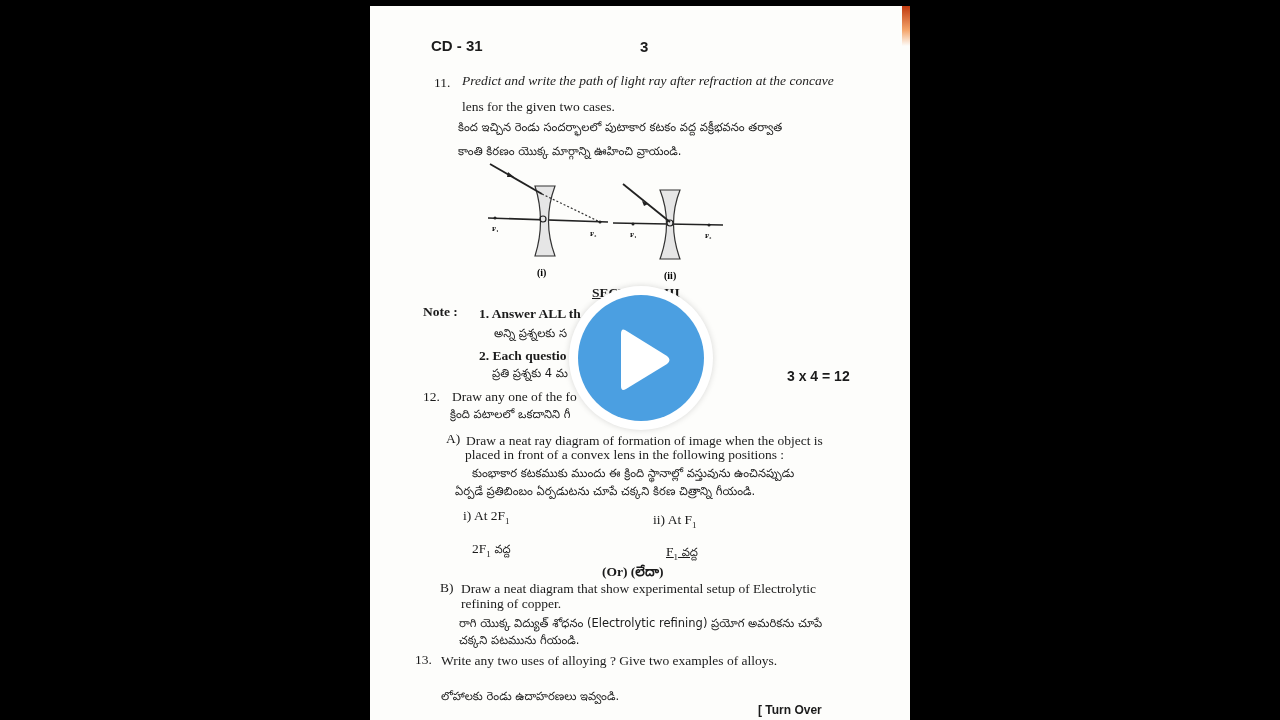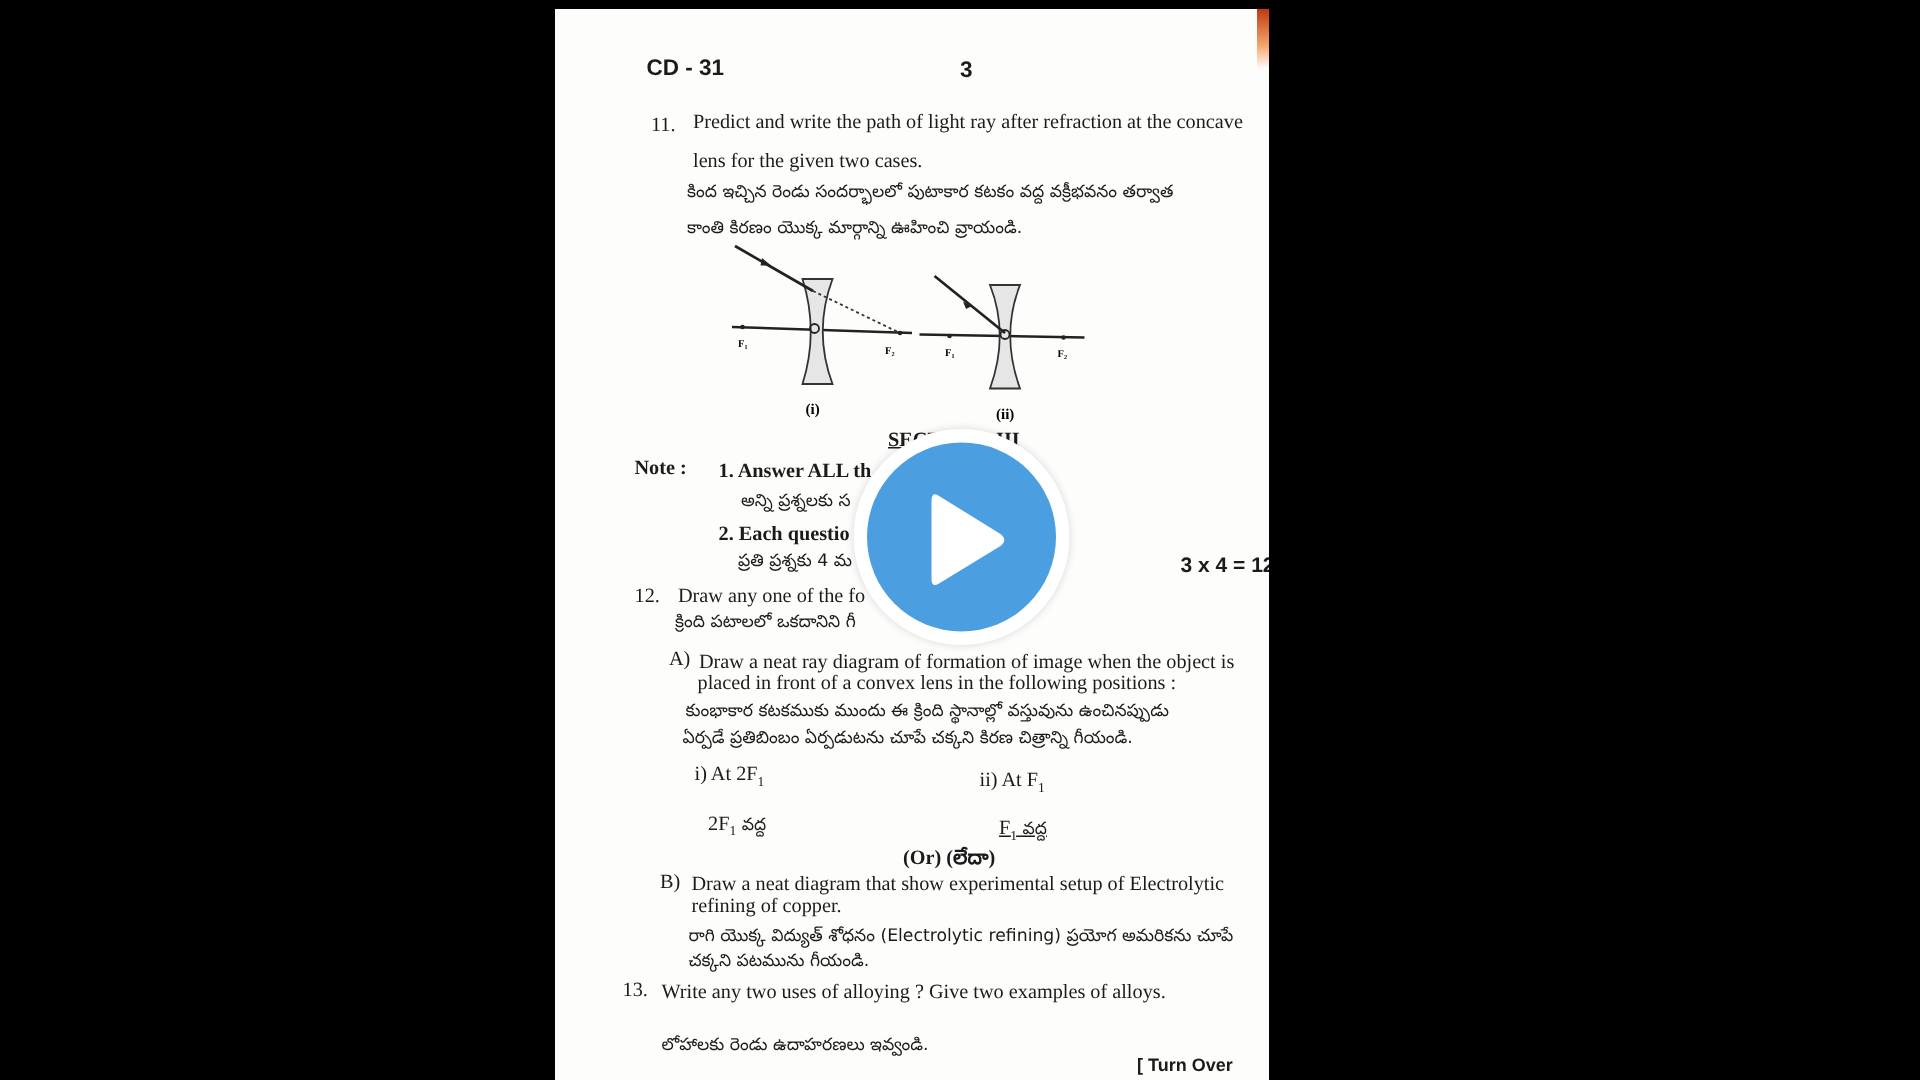--- a/index.html
+++ b/index.html
@@ -1,17 +1,17 @@
 <!DOCTYPE html>
 <html><head>
 <meta charset="utf-8">
 <style>
   html, body { margin:0; padding:0; }
   body { width:1280px; height:720px; background:#000; position:relative; overflow:hidden; font-family:"Liberation Serif", serif; }
-  .page { position:absolute; left:370px; top:6px; width:476px; height:714px; background:#fdfdfb; overflow:hidden; color:#1b1b1b; }
+  .page { position:absolute; left:370px; top:6px; width:540px; height:714px; background:#fdfdfb; overflow:hidden; color:#1b1b1b; }
   .edge { position:absolute; right:0; top:0; width:8px; height:40px; background:linear-gradient(180deg,#c0390f,#f4a46a 60%,rgba(255,255,255,0)); }
   .t { position:absolute; white-space:nowrap; }
   .hdr { font-family:"Liberation Sans", sans-serif; font-weight:bold; font-size:15px; }
   .q { font-size:13.5px; }
   .te { font-size:11.5px; font-family:"DejaVu Sans", sans-serif; }
   .b { font-weight:bold; }
   .diagram { position:absolute; left:110px; top:150px; }
   .play { position:absolute; left:569px; top:286px; width:144px; height:144px; border-radius:50%; background:#ffffff; box-shadow:0 0 6px rgba(0,0,0,0.15); cursor:pointer; }
   .play .inner { position:absolute; left:9px; top:9px; width:126px; height:126px; border-radius:50%; background:#4b9fe1; }
   .play svg { position:absolute; left:0; top:0; }
@@ -20,21 +20,21 @@
 </head>
 <body>
 
 <div class="page">
   <div class="edge"></div>
 
   <div class="t hdr" style="left:61px; top:31px;">CD - 31</div>
   <div class="t hdr" style="left:270px; top:32px;">3</div>
 
   <div class="t q" style="left:64px; top:69px;">11.</div>
-  <div class="t q" style="left:92px; top:67px;">Predict and write the path of light ray after  refraction at the concave</div>
+  <div class="t q" style="left:92px; top:67px;font-style:italic;">Predict and write the path of light ray after  refraction at the concave</div>
   <div class="t q" style="left:92px; top:93px;">lens for the given two cases.</div>
   <div class="t te" style="left:88px; top:114px;">కింద ఇచ్చిన రెండు సందర్భాలలో పుటాకార కటకం వద్ద వక్రీభవనం తర్వాత</div>
   <div class="t te" style="left:88px; top:138px;">కాంతి కిరణం యొక్క మార్గాన్ని ఊహించి వ్రాయండి.</div>
 
   <svg class="diagram" width="260" height="130" viewBox="0 0 260 130">
 
     <line x1="8" y1="62" x2="128" y2="66" stroke="#222" stroke-width="1.6"></line>
     <path d="M55 30 L75 30 Q62 65 75 100 L55 100 Q66 65 55 30 Z" fill="#e6e6e6" stroke="#333" stroke-width="1.2"></path>
     <line x1="10" y1="8" x2="62" y2="38" stroke="#222" stroke-width="1.8"></line>
     <polygon points="34,21 28,16 27,21" fill="#222"></polygon>
@@ -66,21 +66,21 @@
   <div class="t te" style="left:122px; top:360px;">ప్రతి ప్రశ్నకు 4 మ</div>
   <div class="t hdr" style="left:417px; top:362px; font-size:14px;">3 x 4 = 12</div>
 
   <div class="t q" style="left:53px; top:383px;">12.</div>
   <div class="t q" style="left:82px; top:383px;">Draw any one of the fo</div>
   <div class="t te" style="left:80px; top:401px;">క్రింది పటాలలో ఒకదానిని గీ</div>
 
   <div class="t q" style="left:76px; top:425px;">A)</div>
   <div class="t q" style="left:96px; top:427px;">Draw a neat ray diagram of formation of image when the object is</div>
   <div class="t q" style="left:95px; top:441px;">placed in front of  a convex lens in the following positions :</div>
-  <div class="t te" style="left:87px; top:460px;">కుంభాకార కటకముకు ముందు ఈ క్రింది స్థానాల్లో వస్తువును ఉంచినప్పుడు</div>
+  <div class="t te" style="left:102px; top:460px;">కుంభాకార కటకముకు ముందు ఈ క్రింది స్థానాల్లో వస్తువును ఉంచినప్పుడు</div>
   <div class="t te" style="left:85px; top:478px;">ఏర్పడే ప్రతిబింబం ఏర్పడుటను చూపే చక్కని కిరణ చిత్రాన్ని గీయండి.</div>
 
   <div class="t q" style="left:93px; top:502px;"><span>i) At 2F</span><sub>1</sub></div>
   <div class="t q" style="left:102px; top:535px;"><span>2F</span><sub>1</sub><span class="te"> వద్ద</span></div>
   <div class="t q" style="left:283px; top:506px;"><span>ii) At F</span><sub>1</sub></div>
   <div class="t q" style="left:296px; top:538px;text-decoration:underline;"><span>F</span><sub>1</sub><span class="te"> వద్ద</span></div>
 
   <div class="t q b" style="left:232px; top:558px;">(Or) (లేదా)</div>
 
   <div class="t q" style="left:70px; top:574px;">B)</div>

